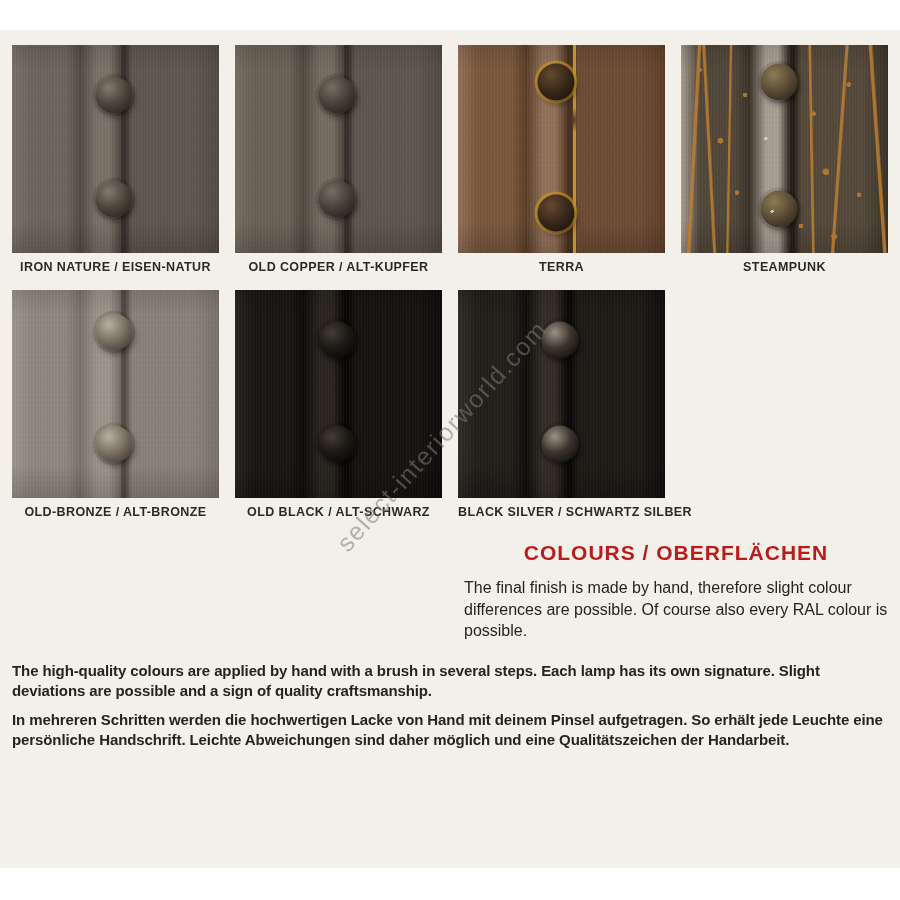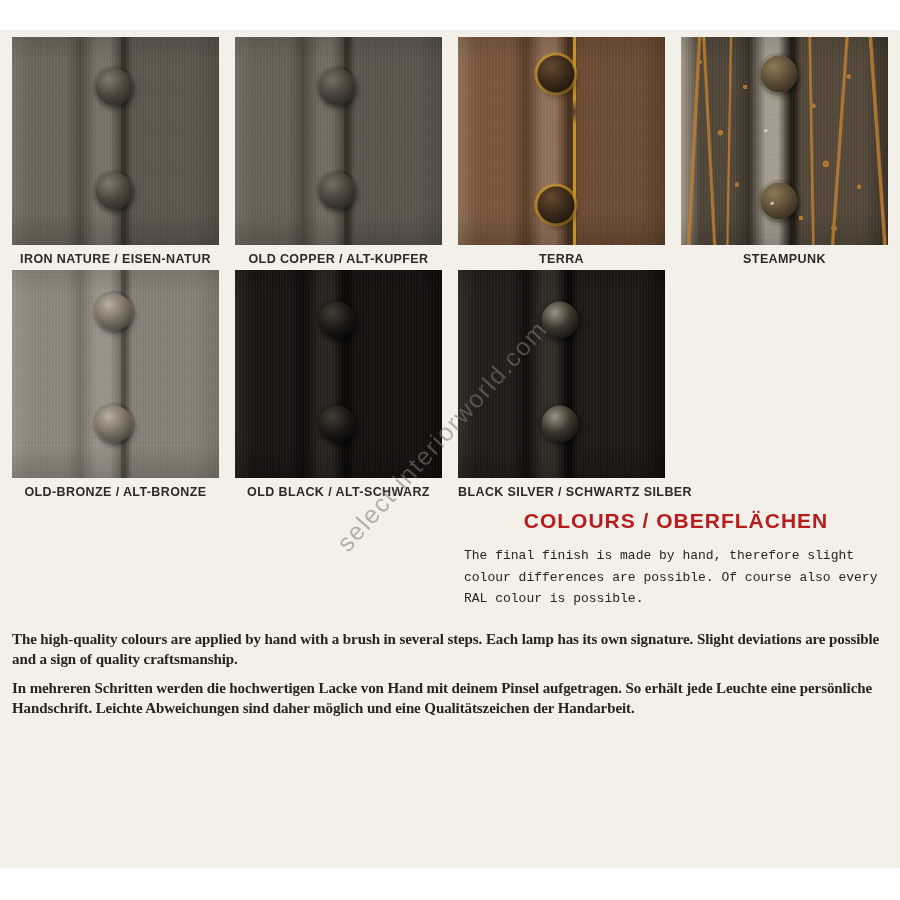--- a/index.html
+++ b/index.html
@@ -10,22 +10,22 @@
     -webkit-font-smoothing:antialiased;
   }
   .panel{
     position:absolute;left:0;top:30px;width:900px;height:838px;
     background:#f3f0e9;overflow:hidden;
   }
   
   .grid{
     display:grid;
     grid-template-columns:repeat(4,207px);
-    gap:4px 16px;
-    padding:7px 12px 0 12px;
+    gap:16px 16px;
+    padding:15px 12px 0 12px;
   }
   .figure{margin:0;width:207px;}
   .swatch{
     position:relative;width:207px;height:208px;overflow:hidden;
     background:
       linear-gradient(180deg, rgba(0,0,0,.10) 0%, rgba(0,0,0,0) 12%, rgba(0,0,0,0) 84%, rgba(0,0,0,.16) 100%),
       repeating-linear-gradient(90deg, rgba(255,255,255,.03) 0 1px, rgba(0,0,0,.025) 1px 3px),
       repeating-linear-gradient(0deg, rgba(0,0,0,.02) 0 1px, rgba(255,255,255,0) 1px 5px),
       linear-gradient(90deg,
         var(--light) 0%, var(--base) 9%, var(--base) 26%,
@@ -108,27 +108,27 @@
   .info-block{
     grid-column:3 / 5;grid-row:3;
     padding:4px 0 0 6px;color:#26241f;
   }
   .info-block h2{
     margin:2px 0 12px 0;text-align:center;
     font-size:21px;font-weight:700;letter-spacing:1px;color:#b91c1c;
   }
   .info-block p{
     margin:0 0 16px 0;max-width:442px;
-    font-size:13px;line-height:21.5px;font-weight:400;font-family:Liberation Mono, monospace;
+    font-size:16px;line-height:21.5px;font-weight:400;
   }
   
   .footer-text{padding:3px 14px 0 12px;color:#26241f;}
   .footer-text p{
     margin:0 0 9px 0;max-width:876px;
-    font-size:15px;line-height:20px;font-weight:700;letter-spacing:-0.1px;font-family:Liberation Serif, serif;
+    font-size:15px;line-height:20px;font-weight:700;letter-spacing:-0.1px;
   }
   
   .watermark{
     position:absolute;left:442px;top:436px;z-index:5;pointer-events:none;
     transform:translate(-50%,-50%) rotate(-48deg);
     font-size:25px;letter-spacing:1.5px;color:rgba(125,123,118,.55);
     white-space:nowrap;
   }
 </style>
 </head>

